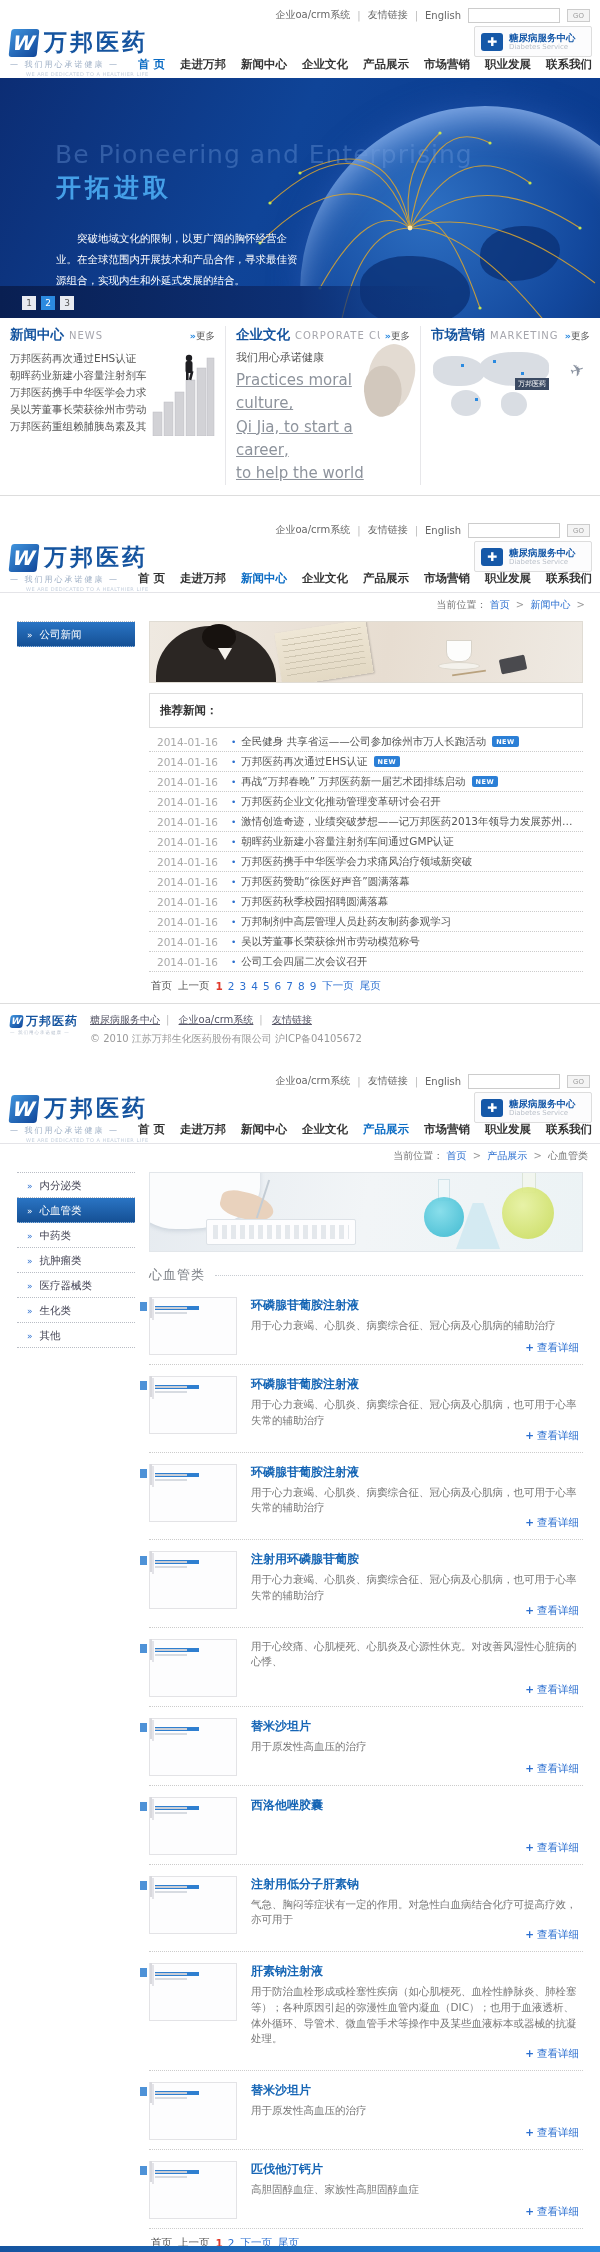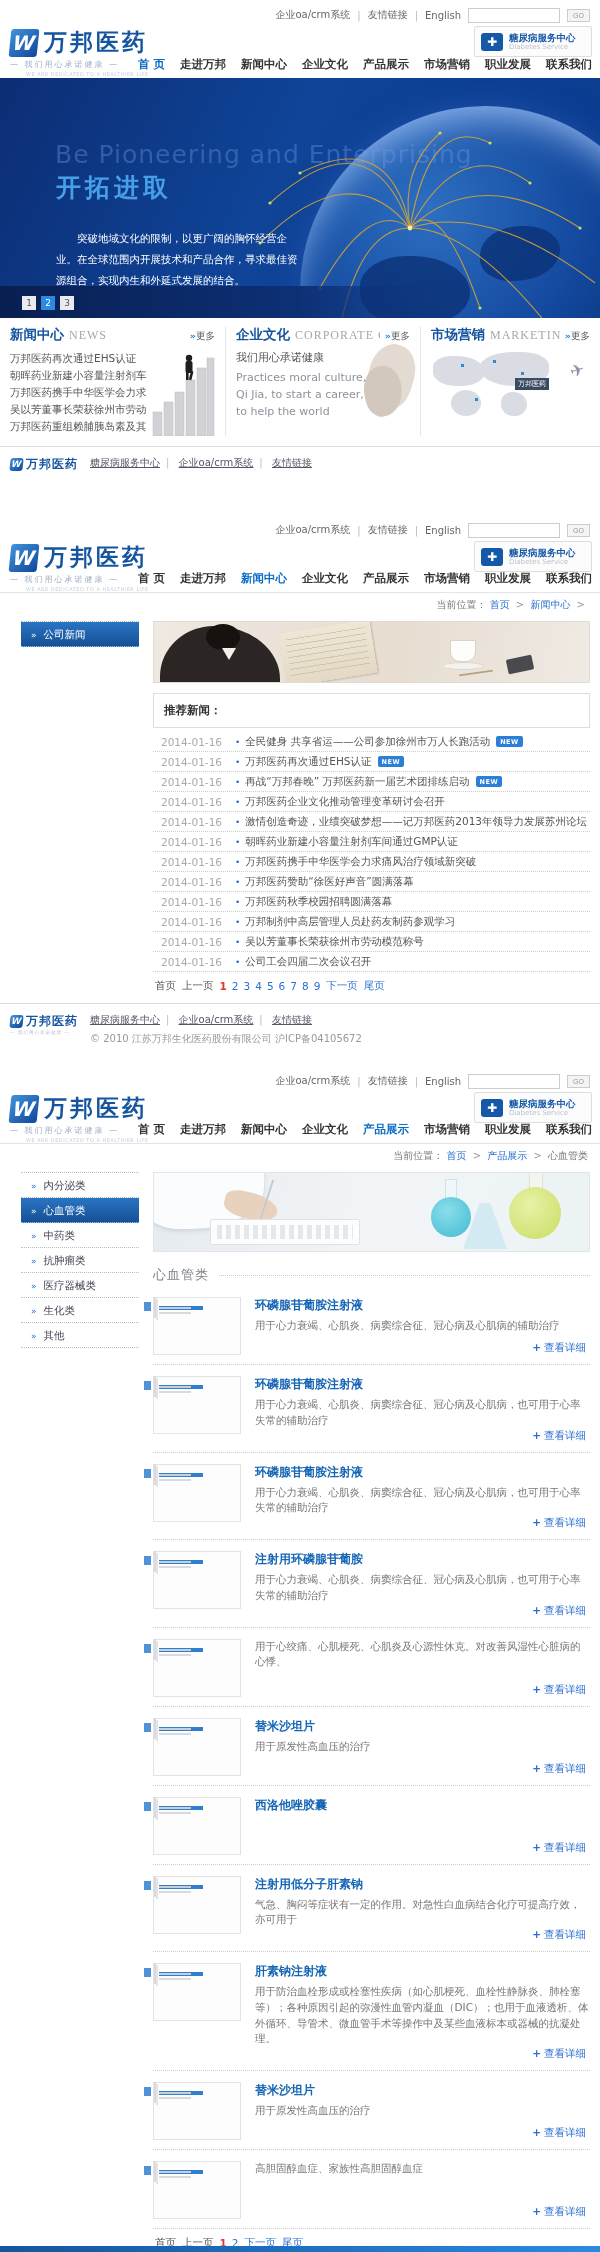--- a/index.html
+++ b/index.html
@@ -49,29 +49,29 @@
 
   
   .cols { display: flex; padding: 8px 10px 0; }
   .col { padding: 0 10px; }
   .col + .col { border-left: 1px solid #e7e7ea; }
   .c1 { width: 215px; padding-left: 0; }
   .c2 { width: 195px; }
   .c3 { width: 170px; padding-right: 0; }
   .col-head { display: flex; align-items: baseline; gap: 5px; margin-bottom: 6px; }
   .col-title { font-size: 13.5px; font-weight: bold; color: #15549f; }
-  .col-en { font-size: 12px; color: #a6a6ad; letter-spacing: 1px; flex: 1; overflow: hidden; white-space: nowrap; font-family: Liberation Serif, serif; }
+  .col-en { font-size: 10px; color: #a6a6ad; letter-spacing: 1px; flex: 1; overflow: hidden; white-space: nowrap; }
   .more-link { font-size: 9.5px; color: #555; white-space: nowrap; }
   .more-link .arr { color: #2b8ae0; font-weight: bold; letter-spacing: -2px; margin-right: 2px; }
   .c1-inner { display: flex; gap: 4px; }
   .hnews-list { flex: 1; min-width: 0; }
   .hnews-item { font-size: 10.5px; color: #555; line-height: 1.62; white-space: nowrap; overflow: hidden; display: block; }
   .stairs { flex: none; }
   .cul-cn { font-size: 11px; color: #555; margin-bottom: 4px; }
-  .cul-en { font-size: 11px; color: #8d939c; line-height: 1.55; }
+  .cul-en { font-size: 15px; color: #8d939c; line-height: 1.55; text-decoration: underline; }
   .c2-inner { position: relative; }
   .hand1 { position: absolute; right: -4px; top: -6px; width: 46px; height: 64px; background: #e3dbd2; border-radius: 48% 52% 40% 60%; transform: rotate(18deg); }
   .hand2 { position: absolute; right: 8px; top: 16px; width: 38px; height: 50px; background: #d2c8bd; border-radius: 55% 45% 60% 40%; transform: rotate(-12deg); }
   .mkt { position: relative; height: 74px; }
   .blob { position: absolute; background: #d9dde3; }
   .mdot { position: absolute; width: 3px; height: 3px; background: #2b8ae0; }
   .mlabel { position: absolute; font-size: 7px; color: #fff; background: #3b4a63; padding: 1px 3px; }
   .plane { position: absolute; font-size: 17px; color: #8b93a1; transform: rotate(-18deg); }
 
   
@@ -83,21 +83,21 @@
   .flogo-tag { font-size: 4.5px; color: #b9c2cf; letter-spacing: 1px; }
   .fmain { font-size: 10px; color: #556; }
   .flink { color: #556; text-decoration: underline; }
   .fsep { color: #bbb; margin: 0 6px; }
   .fcopy { font-size: 10px; color: #999; margin-top: 5px; }
 
   
   .crumb { height: 24px; line-height: 24px; text-align: right; padding: 0 12px; font-size: 10px; color: #777; }
   .crumb a { color: #2b6fd0; }
   .crumb .csep { color: #999; margin: 0 3px; }
-  .body2 { display: flex; gap: 14px; padding: 4px 10px 0; margin-left: 11px; }
+  .body2 { display: flex; gap: 14px; padding: 4px 17px 0; }
   .sidecol { width: 118px; flex: none; border-top: 1px dotted #b9bdc5; }
   .maincol { flex: 1; min-width: 0; }
   .side-item { display: block; position: relative; height: 25px; line-height: 25px; padding-left: 10px; font-size: 10.5px; color: #445; border-bottom: 1px dotted #b9bdc5; }
   .side-item .sarr { color: #2b6fd0; margin-right: 7px; font-size: 9px; }
   .side-item.on { background: linear-gradient(180deg,#2a74c4,#155095); color: #fff; border-bottom-color: #9fb4cc; }
   .side-item.on .sarr { color: #fff; }
 
   
   .news-banner { position: relative; height: 62px; background: linear-gradient(100deg,#efe9e1 0%,#e7ddd1 55%,#efeae3 100%); overflow: hidden; border: 1px solid #e0dcd4; }
   .nb-woman { position: absolute; left: 6px; bottom: 0; width: 120px; height: 56px; background: #2b2623; border-radius: 45% 55% 0 0 / 90% 95% 0 0; }
@@ -671,20 +671,21 @@
             <div class="pinfo">
               <a class="pname">替米沙坦片</a>
               <div class="pdesc">用于原发性高血压的治疗</div>
               <a class="pmore"><span class="plus">+</span><span>查看详细</span></a>
             </div>
           </div>
 
           <div class="prod">
             <a class="thumb"><span class="box3d"><i class="stripe"></i></span></a>
             <div class="pinfo">
+              <a class="pname">匹伐他汀钙片</a>
               <div class="pdesc">高胆固醇血症、家族性高胆固醇血症</div>
               <a class="pmore"><span class="plus">+</span><span>查看详细</span></a>
             </div>
           </div>
         </div>
       <div class="pager">
         <a class="pnav">首页</a>
         <a class="pnav">上一页</a>
         <span style="display:flex;gap:5px;">
 

